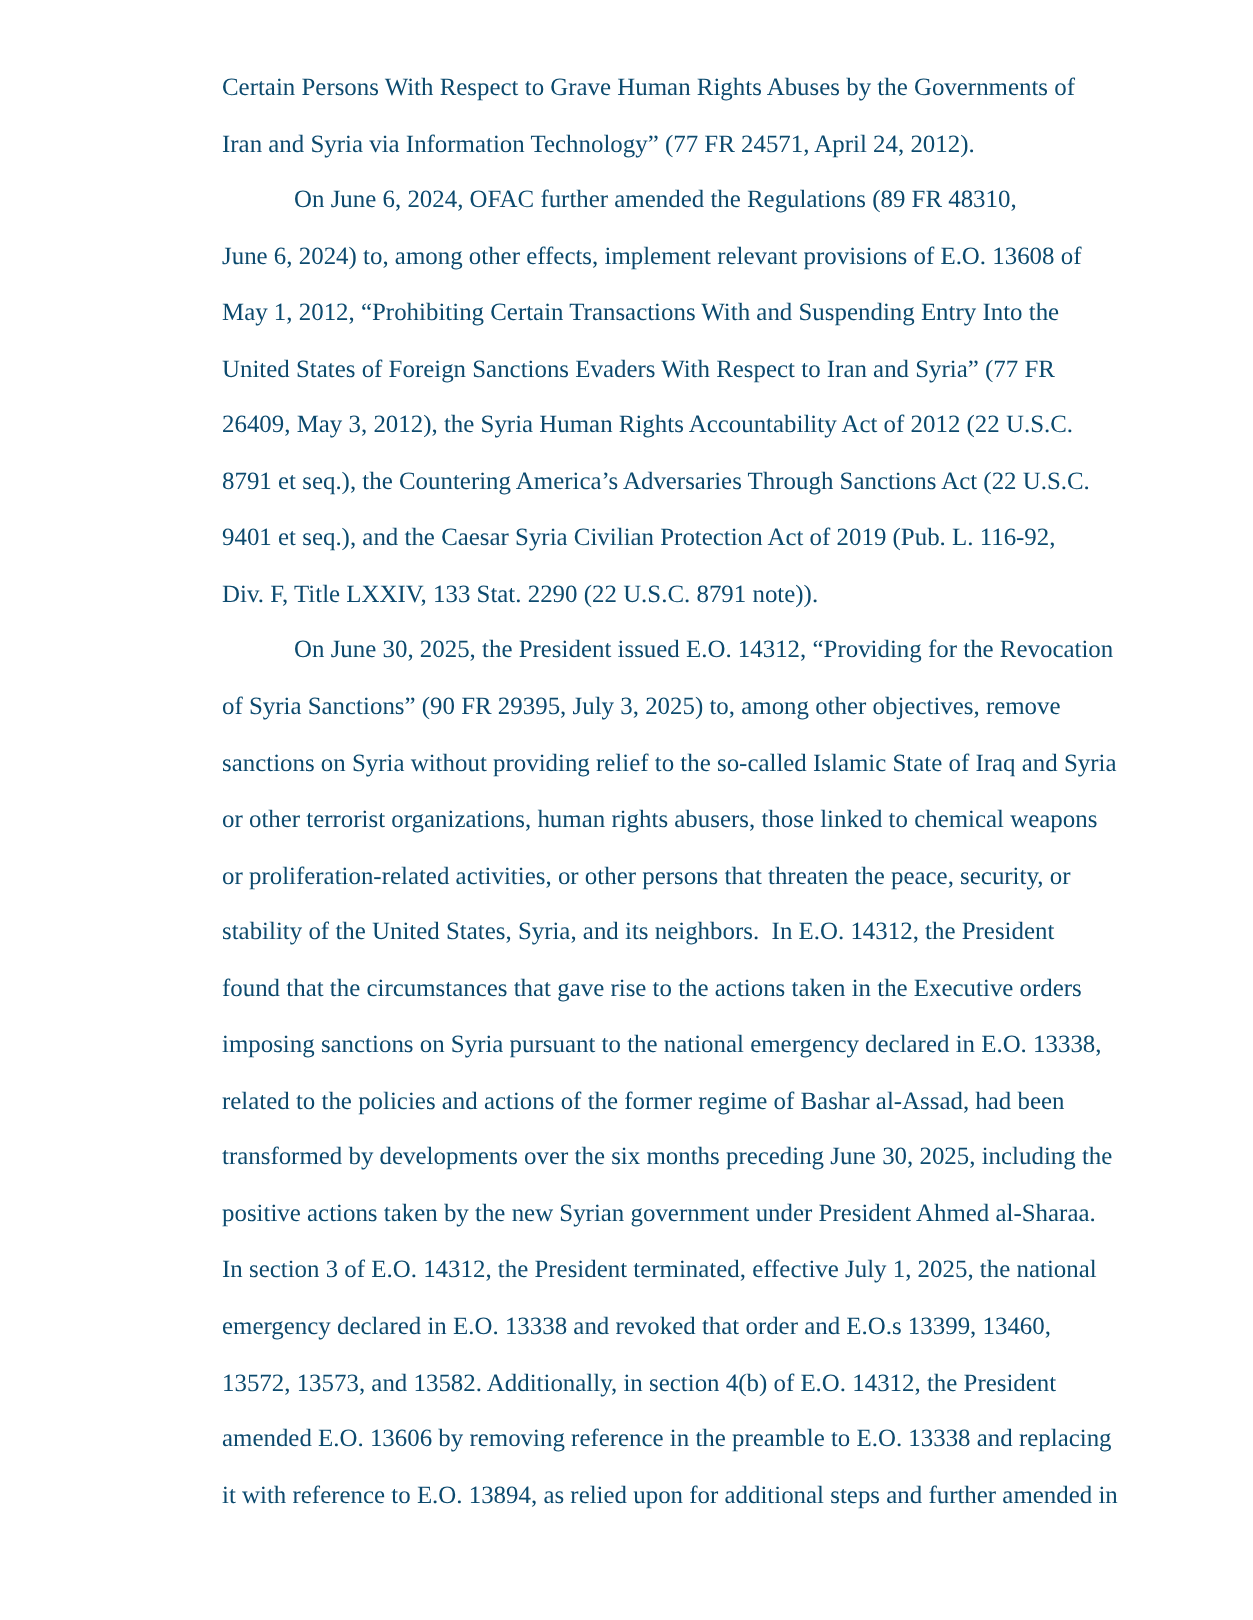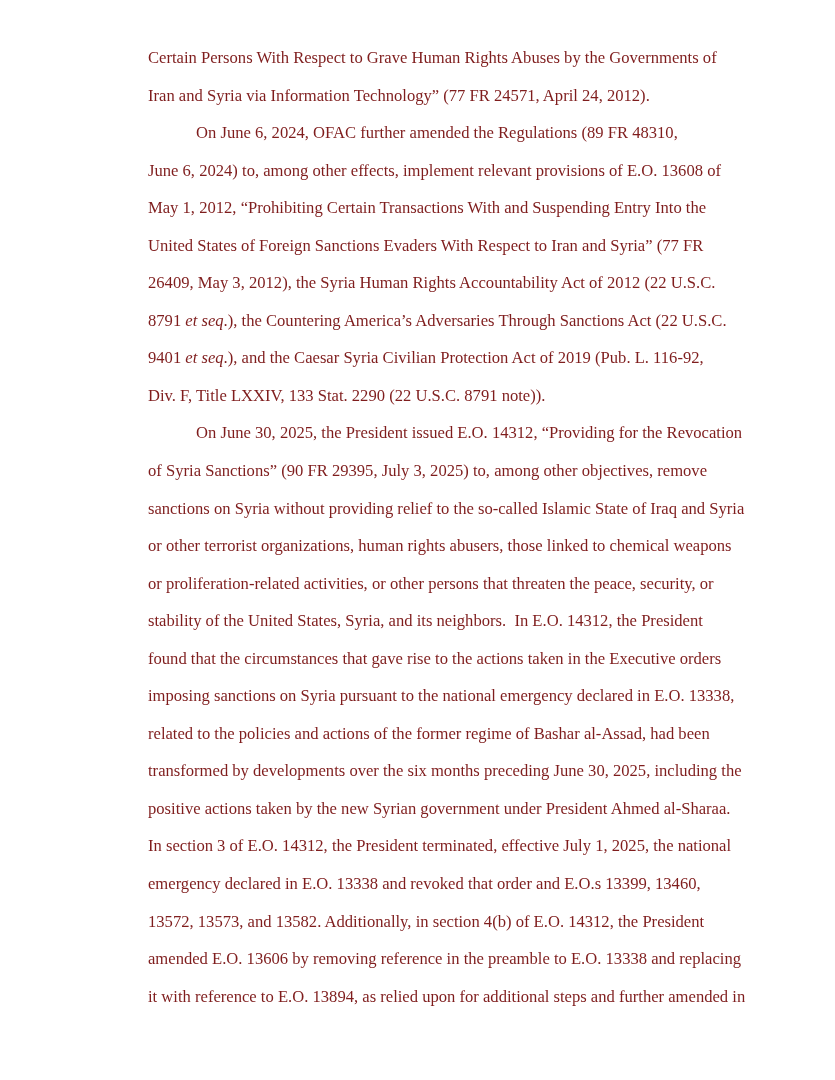--- a/index.html
+++ b/index.html
@@ -15,31 +15,30 @@
     overflow: hidden;
     font-family: "Liberation Serif", "DejaVu Serif", serif;
   }
   .doc-text {
     position: absolute;
     left: 148px;
     top: 39px;
     width: 640px;
     font-size: 16.6px;
     line-height: 37.56px;
-    color: #7f1d1d;
+    color: #0c4a6e;
     white-space: pre;
   }
   .line {
     height: 37.56px;
   }
   .line.indent {
     padding-left: 48px;
   }
   .italic {
-    font-style: italic;
   }
 </style>
 </head>
 <body>
 
 <div class="page">
   <div class="doc-text"><div class="line"><span class="">Certain Persons With Respect to Grave Human Rights Abuses by the Governments of</span></div><div class="line"><span class="">Iran and Syria via Information Technology” (77 FR 24571, April 24, 2012).</span></div><div class="line indent"><span class="">On June 6, 2024, OFAC further amended the Regulations (89 FR 48310,</span></div><div class="line"><span class="">June 6, 2024) to, among other effects, implement relevant provisions of E.O. 13608 of</span></div><div class="line"><span class="">May 1, 2012, “Prohibiting Certain Transactions With and Suspending Entry Into the</span></div><div class="line"><span class="">United States of Foreign Sanctions Evaders With Respect to Iran and Syria” (77 FR</span></div><div class="line"><span class="">26409, May 3, 2012), the Syria Human Rights Accountability Act of 2012 (22 U.S.C.</span></div><div class="line"><span class="">8791 </span><span class="italic">et seq</span><span class="">.), the Countering America’s Adversaries Through Sanctions Act (22 U.S.C.</span></div><div class="line"><span class="">9401 </span><span class="italic">et seq</span><span class="">.), and the Caesar Syria Civilian Protection Act of 2019 (Pub. L. 116-92,</span></div><div class="line"><span class="">Div. F, Title LXXIV, 133 Stat. 2290 (22 U.S.C. 8791 note)).</span></div><div class="line indent"><span class="">On June 30, 2025, the President issued E.O. 14312, “Providing for the Revocation</span></div><div class="line"><span class="">of Syria Sanctions” (90 FR 29395, July 3, 2025) to, among other objectives, remove</span></div><div class="line"><span class="">sanctions on Syria without providing relief to the so-called Islamic State of Iraq and Syria</span></div><div class="line"><span class="">or other terrorist organizations, human rights abusers, those linked to chemical weapons</span></div><div class="line"><span class="">or proliferation-related activities, or other persons that threaten the peace, security, or</span></div><div class="line"><span class="">stability of the United States, Syria, and its neighbors.  In E.O. 14312, the President</span></div><div class="line"><span class="">found that the circumstances that gave rise to the actions taken in the Executive orders</span></div><div class="line"><span class="">imposing sanctions on Syria pursuant to the national emergency declared in E.O. 13338,</span></div><div class="line"><span class="">related to the policies and actions of the former regime of Bashar al-Assad, had been</span></div><div class="line"><span class="">transformed by developments over the six months preceding June 30, 2025, including the</span></div><div class="line"><span class="">positive actions taken by the new Syrian government under President Ahmed al-Sharaa.</span></div><div class="line"><span class="">In section 3 of E.O. 14312, the President terminated, effective July 1, 2025, the national</span></div><div class="line"><span class="">emergency declared in E.O. 13338 and revoked that order and E.O.s 13399, 13460,</span></div><div class="line"><span class="">13572, 13573, and 13582. Additionally, in section 4(b) of E.O. 14312, the President</span></div><div class="line"><span class="">amended E.O. 13606 by removing reference in the preamble to E.O. 13338 and replacing</span></div><div class="line"><span class="">it with reference to E.O. 13894, as relied upon for additional steps and further amended in</span></div></div>
 </div>
 
 </body></html>

